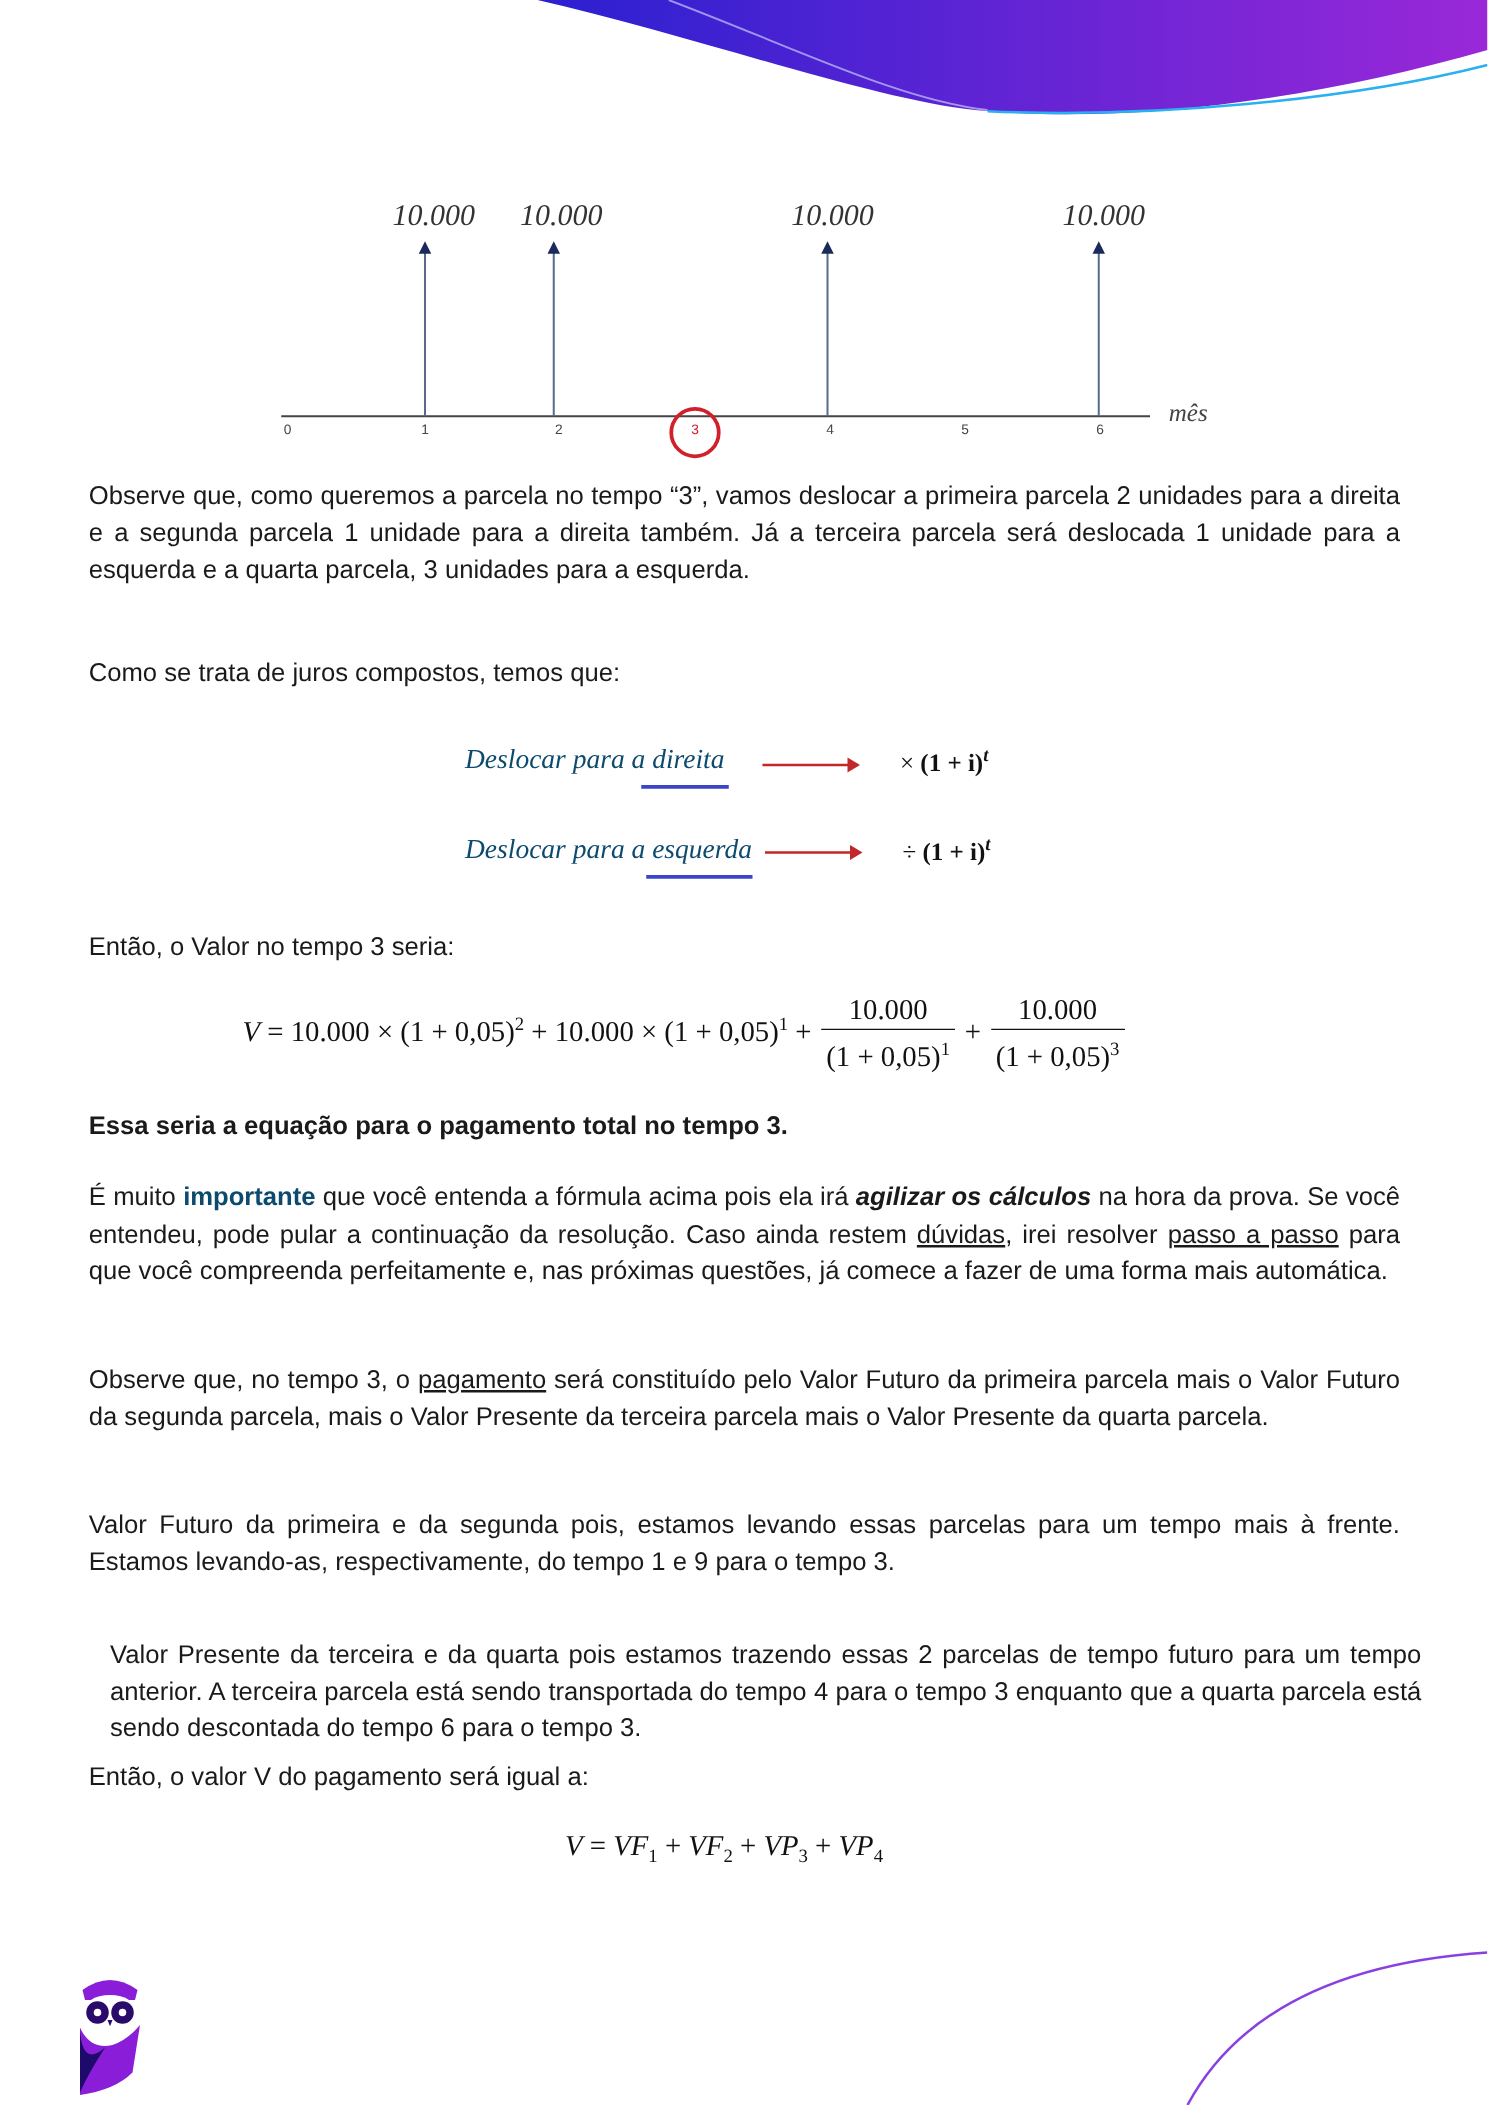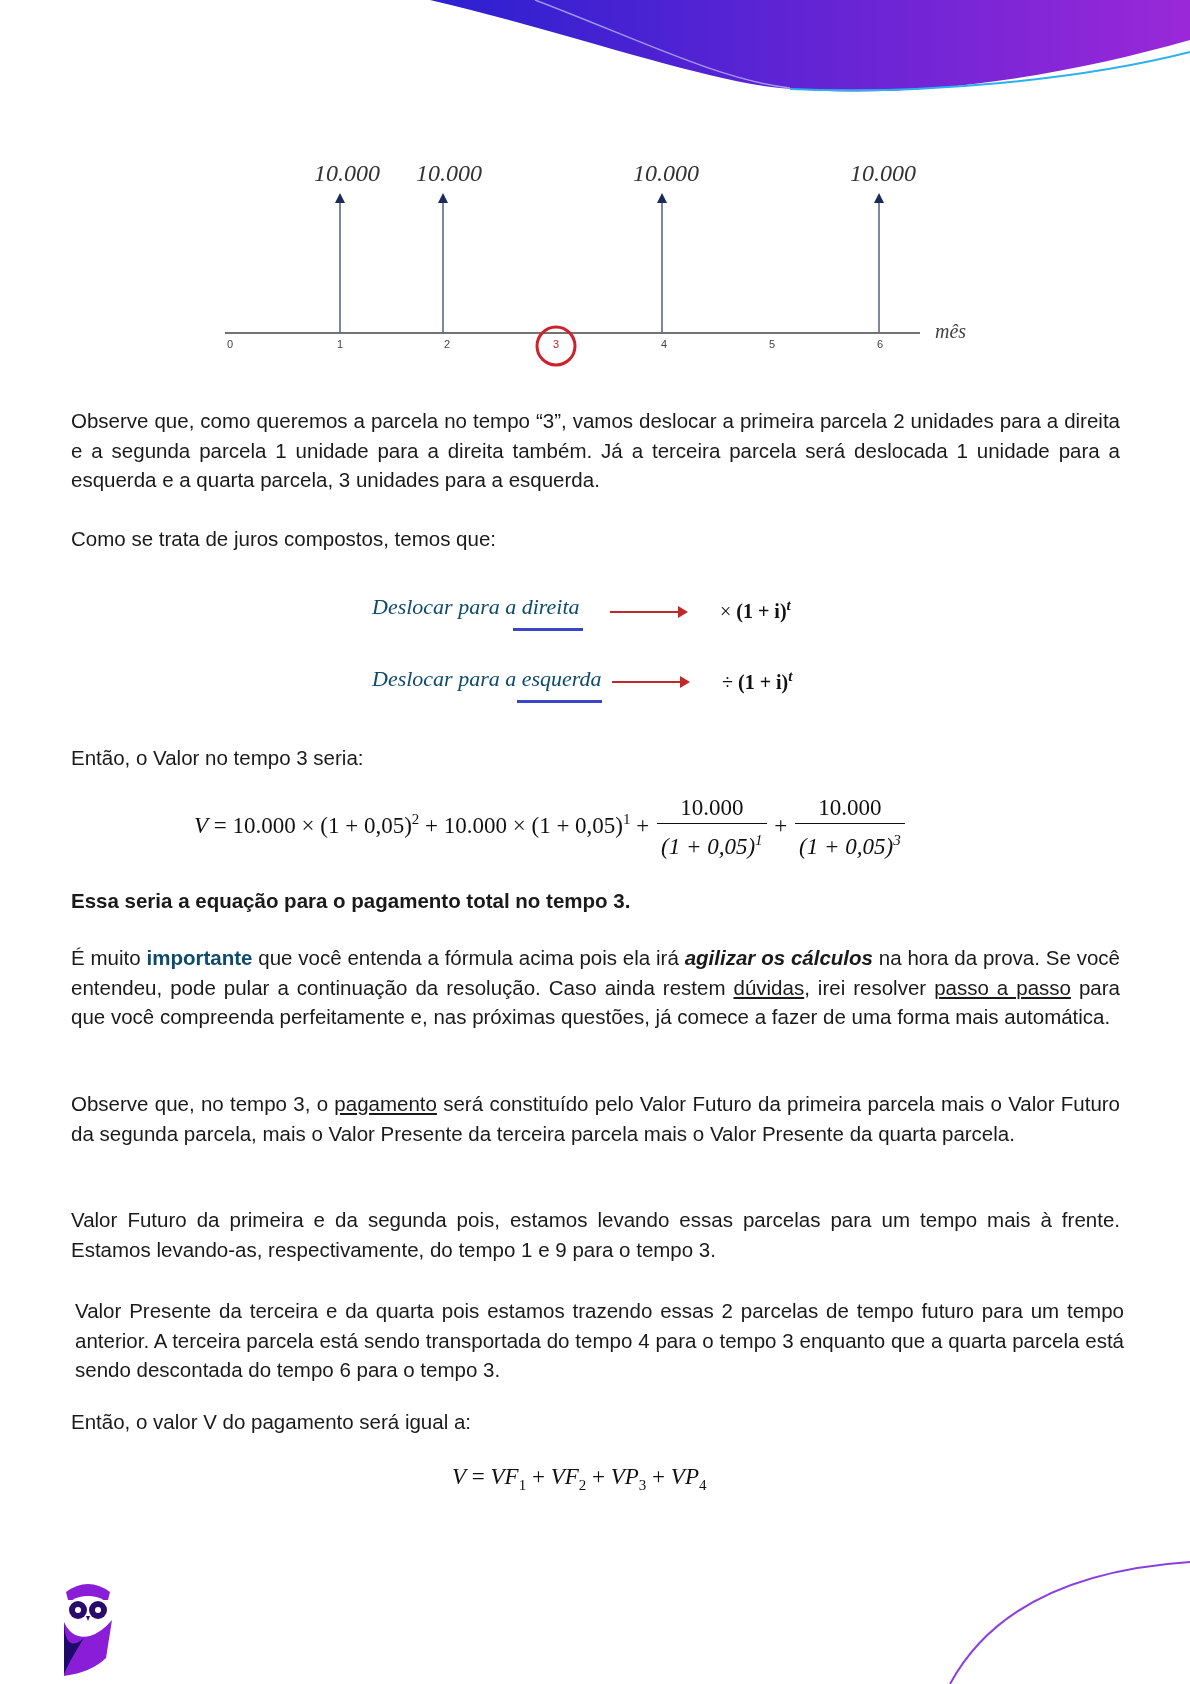--- a/index.html
+++ b/index.html
@@ -23,21 +23,21 @@
                position:relative; }
   .rule-under { position:absolute; height:3px; background:#3a45c8; bottom:-12px; }
   .rule-arrow { position:absolute; height:2px; background:#c0282a; }
   .rule-arrow:after { content:""; position:absolute; right:-2px; top:-5px; border-left:10px solid #c0282a;
                       border-top:6px solid transparent; border-bottom:6px solid transparent; }
   .rule-formula { position:absolute; font-family:"Liberation Serif", serif; font-size:20px; font-weight:bold; color:#111; }
   .math { position:absolute; font-family:"Liberation Serif", serif; font-size:23px; color:#111; white-space:nowrap; }
   .math i { font-style:italic; }
   .frac { display:inline-block; vertical-align:middle; text-align:center; margin:0 2px; }
   .frac .num { display:block; padding:0 4px; border-bottom:1.6px solid #111; line-height:30px; }
-  .frac .den { display:block; padding:0 4px; line-height:32px;font-style:italic; }
+  .frac .den { display:block; padding:0 4px; line-height:32px; }
   sup, sub { font-size:15px; }
   .logo { position:absolute; left:62px; top:1580px; }
 </style>
 </head>
 <body>
 
 <svg class="deco" width="1190" height="110" viewBox="0 0 1190 110">
   <defs>
     <linearGradient id="hg" x1="0" y1="0" x2="1" y2="0">
       <stop offset="0" stop-color="#2a20d0"></stop>
@@ -69,21 +69,21 @@
   <span class="tl-tick" style="left:30px;">0</span>
   <span class="tl-tick" style="left:140px;">1</span>
   <span class="tl-tick" style="left:247px;">2</span>
   <span class="tl-tick" style="left:356px;color:#d0202a;">3</span>
   <span class="tl-tick" style="left:464px;">4</span>
   <span class="tl-tick" style="left:572px;">5</span>
   <span class="tl-tick" style="left:680px;">6</span>
   <span class="tl-unit">mês</span>
 </div>
 
-<p class="para" style="top:406px;margin:0;">Observe que, como queremos a parcela no tempo “3”, vamos deslocar a primeira parcela 2 unidades para a direita e a segunda parcela 1 unidade para a direita também. Já a terceira parcela será deslocada 1 unidade para a esquerda e a quarta parcela, 3 unidades para a esquerda.</p>
+<p class="para" style="top:382px;margin:0;">Observe que, como queremos a parcela no tempo “3”, vamos deslocar a primeira parcela 2 unidades para a direita e a segunda parcela 1 unidade para a direita também. Já a terceira parcela será deslocada 1 unidade para a esquerda e a quarta parcela, 3 unidades para a esquerda.</p>
 
 <p class="para" style="top:524px;margin:0;">Como se trata de juros compostos, temos que:</p>
 
 <div>
   <span class="rule-text" style="position:absolute;left:372px;top:594px;">
     <span>Deslocar para a </span><span>direita</span>
   </span>
   <div class="rule-under" style="left:513px;top:628px;width:70px;"></div>
   <div class="rule-arrow" style="left:610px;top:611px;width:76px;"></div>
   <span class="rule-formula" style="left:720px;top:597px;">
@@ -108,21 +108,21 @@
 </div>
 
 <p class="para" style="top:886px;margin:0;font-weight:bold;">Essa seria a equação para o pagamento total no tempo 3.</p>
 
 <p class="para" style="top:943px;margin:0;"><span>É muito </span><span class="red">importante</span><span> que você entenda a fórmula acima pois ela irá </span><span class="b">agilizar os cálculos</span><span> na hora da prova. Se você entendeu, pode pular a continuação da resolução. Caso ainda restem </span><span class="u">dúvidas</span><span>, irei resolver </span><span class="u">passo a passo</span><span> para que você compreenda perfeitamente e, nas próximas questões, já comece a fazer de uma forma mais automática.</span></p>
 
 <p class="para" style="top:1089px;margin:0;"><span>Observe que, no tempo 3, o </span><span class="u">pagamento</span><span> será constituído pelo Valor Futuro da primeira parcela mais o Valor Futuro da segunda parcela, mais o Valor Presente da terceira parcela mais o Valor Presente da quarta parcela.</span></p>
 
 <p class="para" style="top:1205px;margin:0;">Valor Futuro da primeira e da segunda pois, estamos levando essas parcelas para um tempo mais à frente. Estamos levando-as, respectivamente, do tempo 1 e 9 para o tempo 3.</p>
 
-<p class="para" style="top:1292px;margin:4px;">Valor Presente da terceira e da quarta pois estamos trazendo essas 2 parcelas de tempo futuro para um tempo anterior. A terceira parcela está sendo transportada do tempo 4 para o tempo 3 enquanto que a quarta parcela está sendo descontada do tempo 6 para o tempo 3.</p>
+<p class="para" style="top:1292px;margin:17px;">Valor Presente da terceira e da quarta pois estamos trazendo essas 2 parcelas de tempo futuro para um tempo anterior. A terceira parcela está sendo transportada do tempo 4 para o tempo 3 enquanto que a quarta parcela está sendo descontada do tempo 6 para o tempo 3.</p>
 
 <p class="para" style="top:1407px;margin:0;">Então, o valor V do pagamento será igual a:</p>
 
 <div class="math" style="left:452px;top:1464px;">
   <i>V</i><span> = </span><i>VF</i><sub>1</sub><span> + </span><i>VF</i><sub>2</sub><span> + </span><i>VP</i><sub>3</sub><span> + </span><i>VP</i><sub>4</sub>
 </div>
 
 <svg class="logo" width="52" height="100" viewBox="0 0 52 100">
   <path d="M4 12 Q26 -4 48 12 L46 20 L6 20 Z" fill="#8a1ed8"></path>
   <ellipse cx="26" cy="30" rx="22" ry="14" fill="#ffffff"></ellipse>

